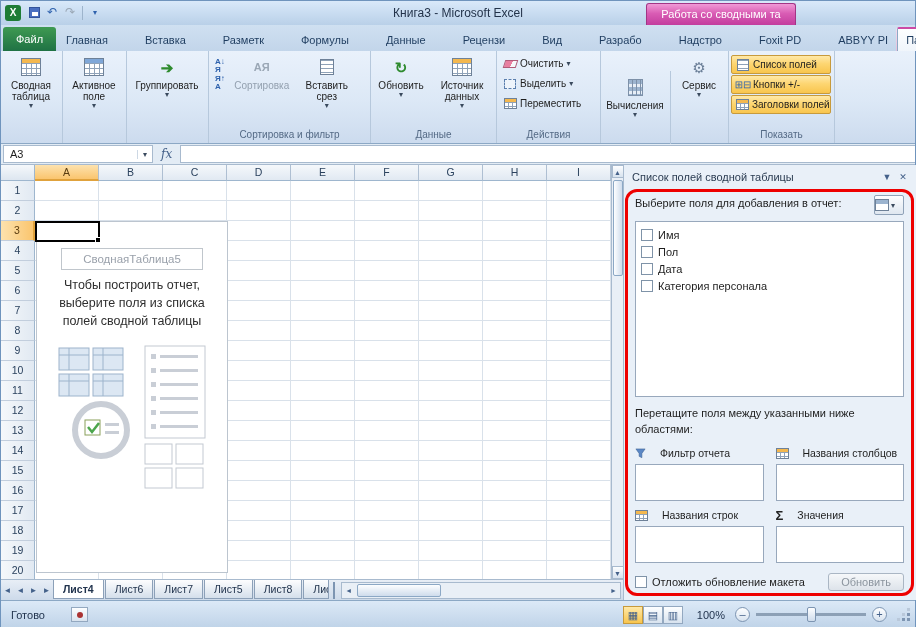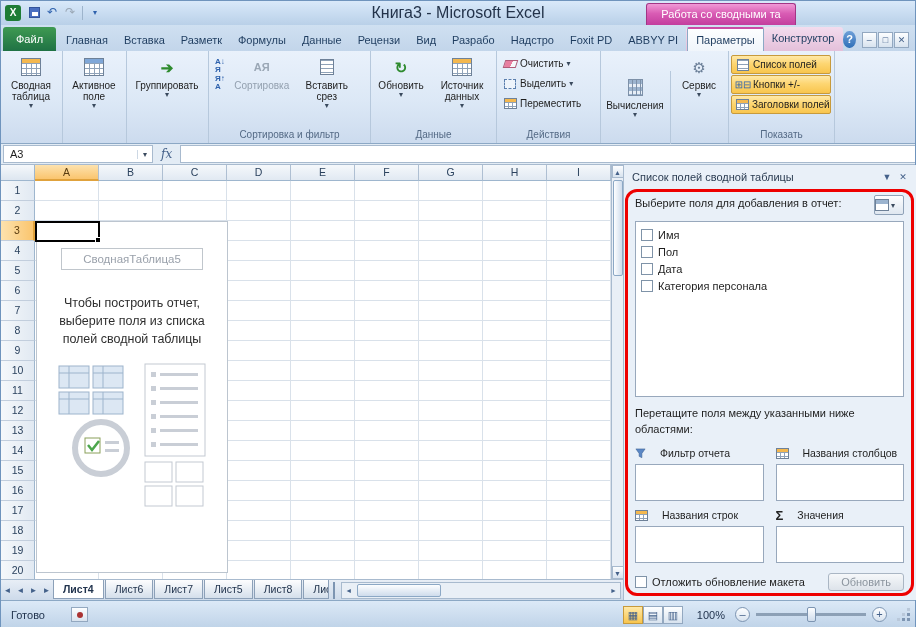--- a/index.html
+++ b/index.html
@@ -10,33 +10,33 @@
   
   .titlebar { position:absolute; top:0; left:0; right:0; height:24px;
     background:linear-gradient(#d9e9fa,#b9d0e8); display:flex; align-items:center; padding-left:4px; }
   .xl-logo { width:16px; height:16px; background:#1e7c35; border-radius:3px; color:#fff;
     font-size:10px; font-weight:bold; text-align:center; line-height:16px; margin-right:4px; }
   .qbtn { width:18px; height:18px; text-align:center; line-height:17px; font-size:12px; color:#2f62ad; }
   .qbtn.gray { color:#9aa7b5; }
   .floppy { width:11px; height:11px; background:#4a6fc0; border:1px solid #33539a; display:inline-block; margin-top:3px; position:relative; }
   .floppy::after { content:""; position:absolute; left:2px; bottom:1px; width:6px; height:4px; background:#fff; }
   .qsep { width:1px; height:14px; background:#9db4cc; margin:0 3px; }
-  .tb-title { position:absolute; left:0; right:0; text-align:center; font-size:16px; color:#23334a; pointer-events:none; }
+  .tb-title { position:absolute; left:0; right:0; text-align:center; font-size:12px; color:#23334a; pointer-events:none; }
   .ctx-label { position:absolute; left:645px; top:2px; width:150px; height:22px;
     background:linear-gradient(#f09ad6 0%,#d95cb4 45%,#c33d9e 100%); border:1px solid #a23585; border-bottom:none;
     border-radius:3px 3px 0 0; color:#fff; font-size:11px; text-align:center; line-height:21px;
     overflow:hidden; white-space:nowrap; }
 
   
   .tabrow { position:absolute; top:24px; left:0; right:0; height:26px;
     background:linear-gradient(#cfe0f1,#c2d5ea); display:flex; align-items:flex-end; padding-left:2px; }
   .tab { height:22px; line-height:22px; padding:0 8px; color:#1e3c5f; white-space:nowrap; }
   .tab.file { height:24px; line-height:24px; background:linear-gradient(#3f9a52,#1f7244);
     color:#fff; border-radius:3px 3px 0 0; padding:0 13px; margin-right:2px; }
-  .tabs-normal { display:flex; }
+  .tabs-normal { display:flex;gap:21px; }
   .ctx-wrap { display:flex; background:linear-gradient(#f3dcee,#e4c0da); border-radius:3px 3px 0 0; padding:0 1px; }
   .tab.ctx-active { height:24px; line-height:23px; background:linear-gradient(#fdfeff,#f0f5fb);
     border:1px solid #8ca8c5; border-bottom:none; border-top:2px solid #cc4aa5; border-radius:2px 2px 0 0; }
   .tr-spacer { flex:1; }
   .help-btn { width:17px; height:17px; border-radius:50%; background:linear-gradient(#6fa0d8,#2f6fb8);
     color:#fff; font-weight:bold; font-size:11px; text-align:center; line-height:17px; margin:0 6px 3px 0; }
   .winbtn { width:20px; height:16px; border:1px solid #93a8c0; background:linear-gradient(#fdfeff,#d8e3ef);
     font-size:9px; text-align:center; line-height:14px; color:#44618a; margin:0 1px 3px 0; }
   .winbtn.close { margin-right:6px; }
 
@@ -101,21 +101,21 @@
   .colh.sel { background:linear-gradient(#fde2ae,#fac56e); border-bottom:2px solid #e0a23c; color:#5a3c10; }
   .grow { display:flex; height:20px; }
   .rowh { width:34px; text-align:center; line-height:19px; font-size:10.5px; color:#2b425e;
     background:linear-gradient(to right,#f5f8fb,#e1e9f2); border-right:1px solid #9eb6ce; border-bottom:1px solid #c2cedd; }
   .rowh.sel { background:linear-gradient(to right,#fde2ae,#fac56e); border-right:2px solid #e0a23c; color:#5a3c10; }
   .gcell { width:64px; border-right:1px solid #d9e1ea; border-bottom:1px solid #d9e1ea; background:#fff; }
 
   
   .pivotbox { position:absolute; left:35px; top:56px; width:192px; height:352px; background:#fff;
     border:1px solid #bcc5cf; text-align:center; }
-  .pt-name { margin:26px auto 24px auto; width:142px; height:22px; line-height:20px; border:1px solid #c0c6cc;
+  .pt-name { margin:26px auto 6px auto; width:142px; height:22px; line-height:20px; border:1px solid #c0c6cc;
     color:#9aa1ab; font-size:11.5px; background:#fff; }
   .pt-line { font-size:12.5px; line-height:18px; color:#2e2e2e; }
   .pt-art { margin-top:14px; }
   .a3sel { position:absolute; left:34px; top:56px; width:65px; height:21px; border:2px solid #000; }
   .a3sel::after { content:""; position:absolute; right:-3px; bottom:-3px; width:4px; height:4px; background:#000; border:1px solid #fff; }
 
   
   .vscroll { position:absolute; right:0; top:0; width:12px; height:414px; background:#e9eff6; border-left:1px solid #a8bace;
     display:flex; flex-direction:column; align-items:center; }
   .sc-arr { width:12px; height:13px; font-size:7px; line-height:13px; text-align:center; color:#44618a;

